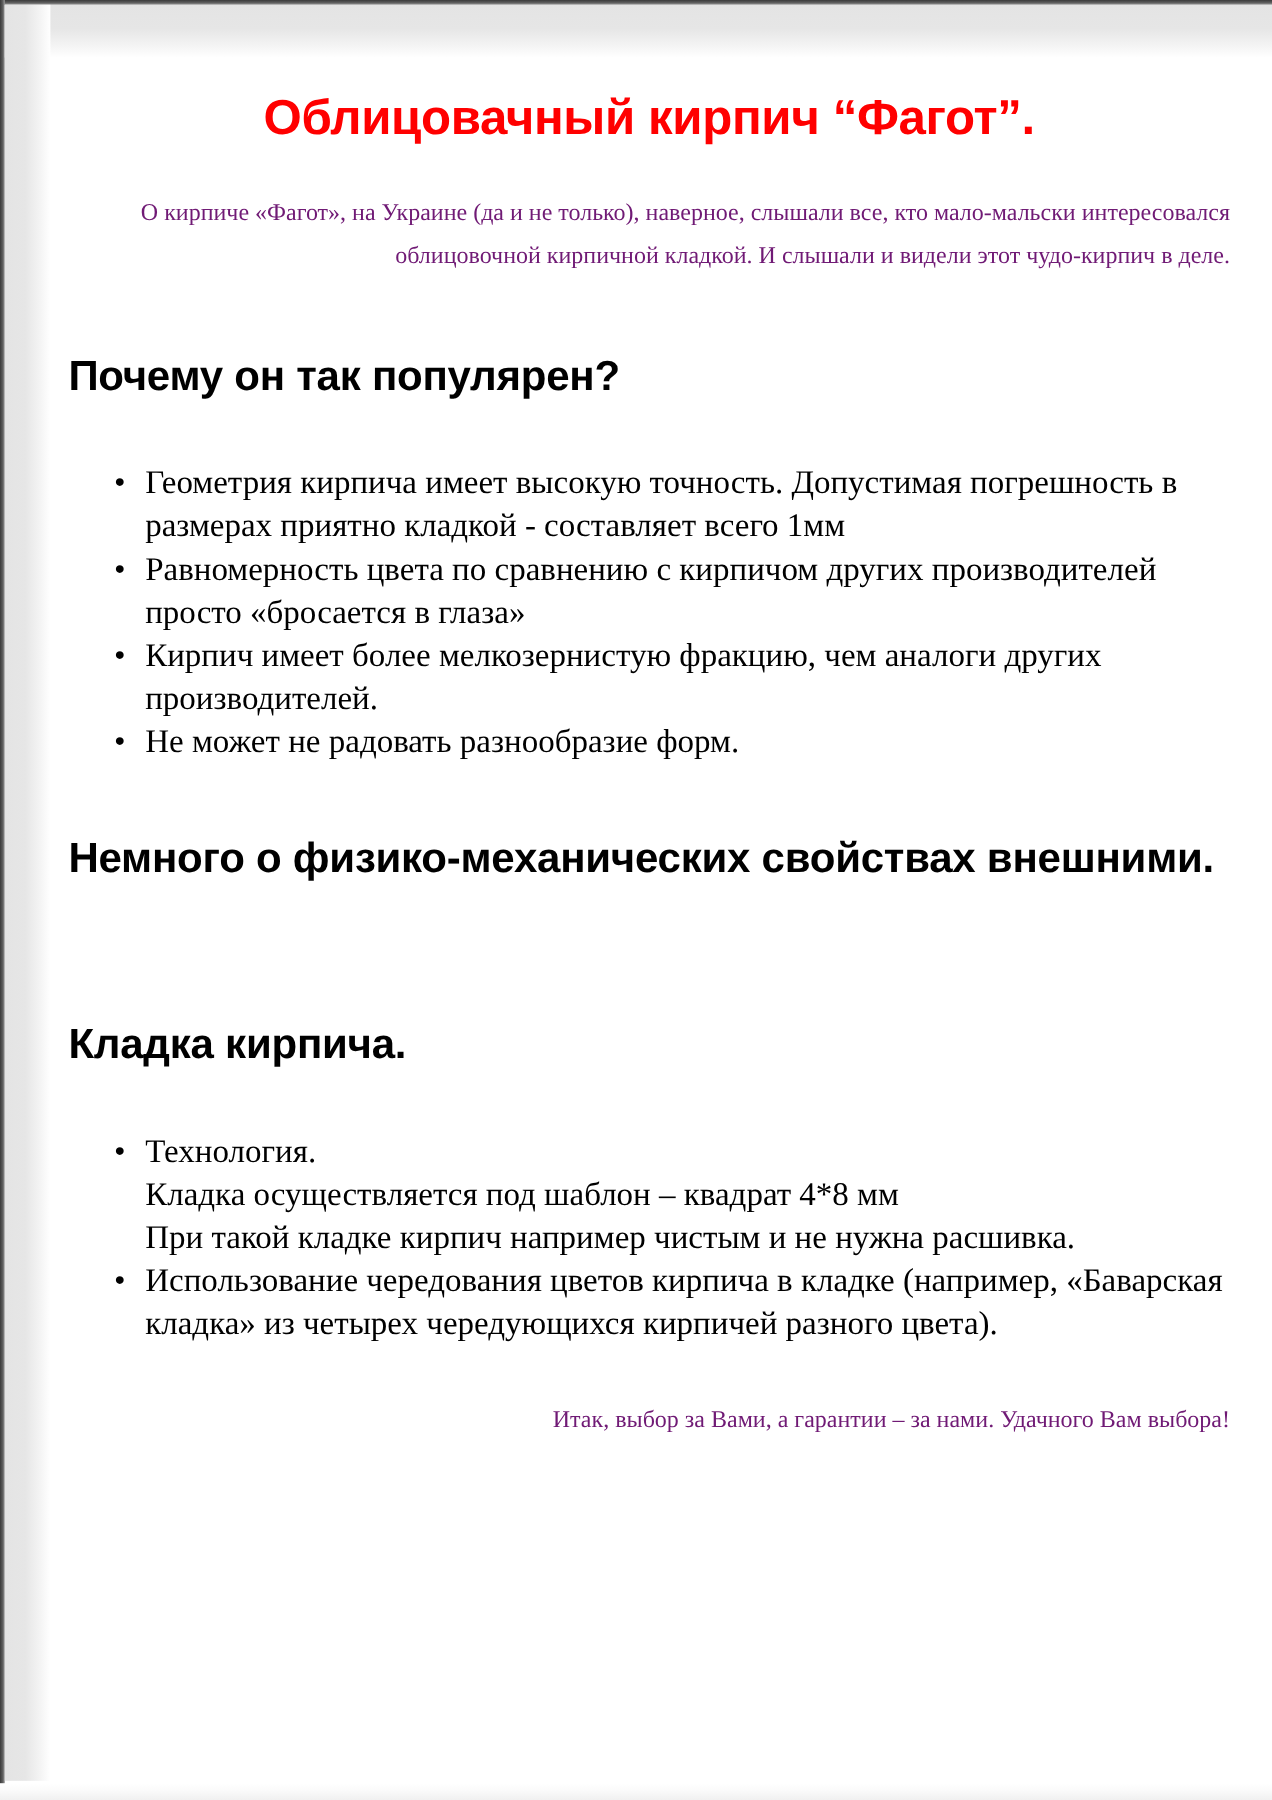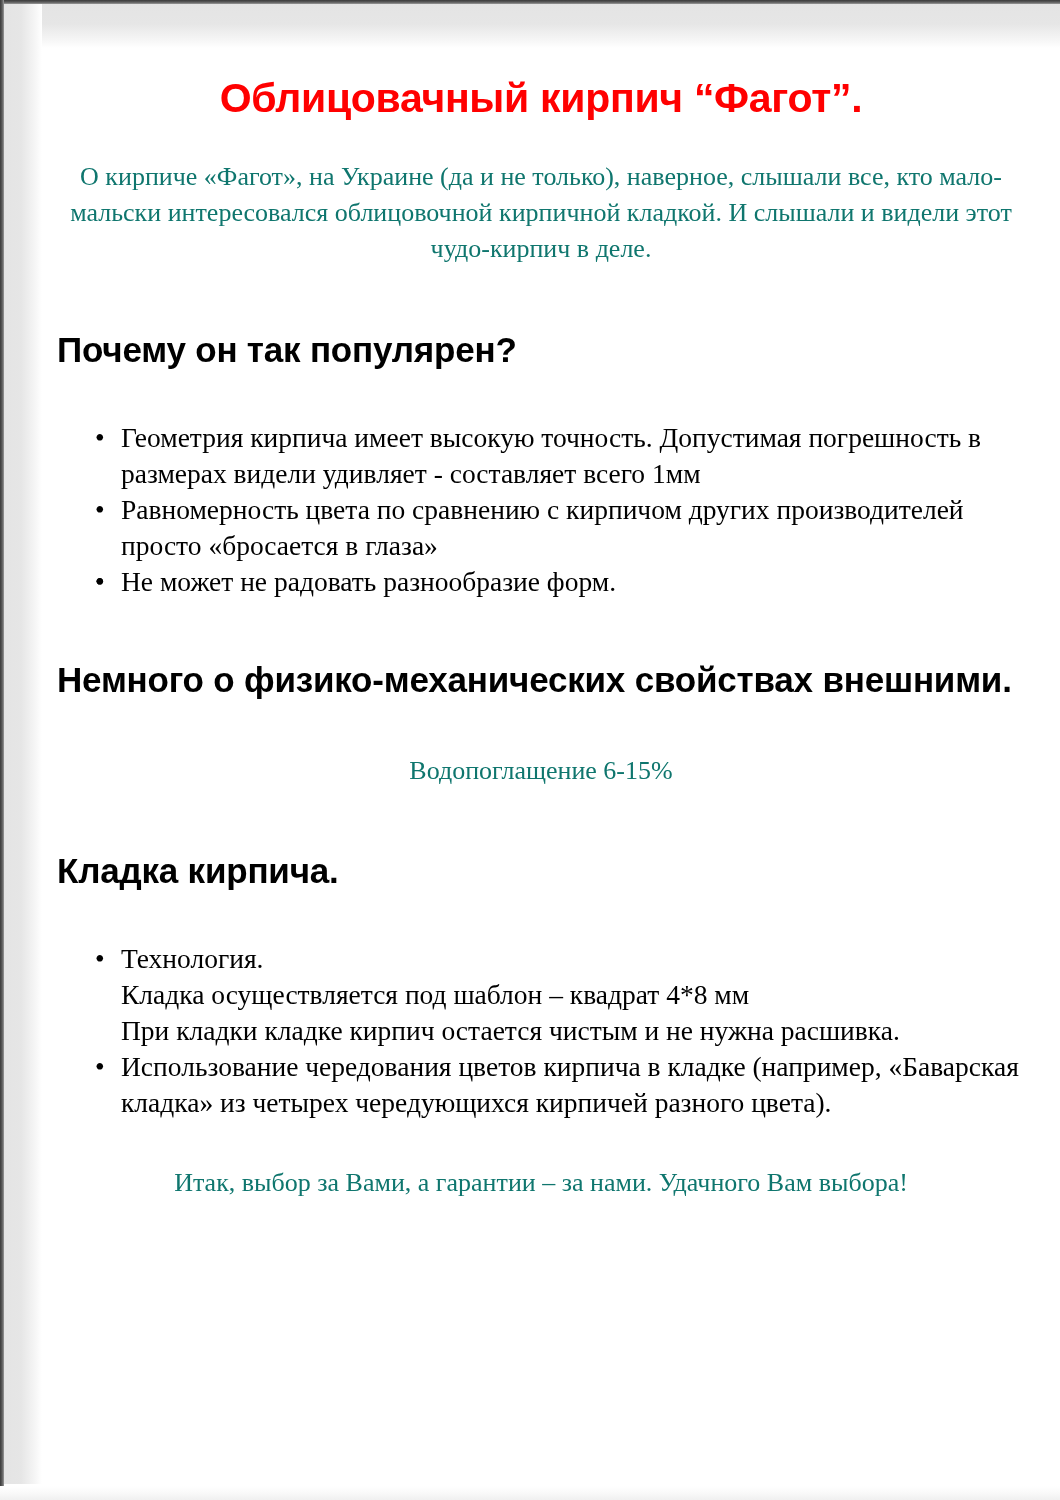--- a/index.html
+++ b/index.html
@@ -91,25 +91,25 @@
     line-height: 1.15;
     color: #000000;
     margin: 0;
     letter-spacing: -0.2px;
     white-space: nowrap;
   }
 
   
   p.body-text {
     font-family: "Liberation Serif", "DejaVu Serif", serif;
-    font-size: 26px;
+    font-size: 20px;
     line-height: 36px;
     margin: 0;
-    color: #0f766e;
-    text-align: center;
+    color: #701a75;
+    text-align: right;
   }
   p.body-text b {
     font-weight: bold;
   }
 
   
   ul.bullets {
     list-style: none;
     margin: 0;
     padding: 0;
@@ -166,57 +166,57 @@
     <div class="gap-h1"></div>
 
     <h2 class="section-heading">Почему он так популярен?</h2>
 
     <div class="gap-after-h1"></div>
 
 
     <ul class="bullets">
       <li>
         <span class="bullet-dot">•</span>
-        <span>Геометрия  кирпича имеет высокую точность. Допустимая погрешность в размерах видели удивляет - составляет всего 1мм</span>
+        <span>Геометрия  кирпича имеет высокую точность. Допустимая погрешность в размерах приятно кладкой - составляет всего 1мм</span>
       </li>
       <li>
         <span class="bullet-dot">•</span>
         <span>Равномерность цвета по сравнению с кирпичом других производителей просто «бросается в глаза»</span>
       </li>
       <li>
         <span class="bullet-dot">•</span>
+        <span>Кирпич имеет более мелкозернистую фракцию, чем аналоги других производителей.</span>
       </li>
       <li>
         <span class="bullet-dot">•</span>
         <span>Не может не радовать разнообразие форм.</span>
       </li>
     </ul>
 
     <div class="gap-h2"></div>
 
     <h2 class="section-heading">Немного о физико-механических свойствах внешними.</h2>
 
     <div class="gap-after-h2"></div>
 
 
-    <p class="body-text">Водопоглащение 6-15%</p>
 
     <div class="gap-h3"></div>
 
     <h2 class="section-heading">Кладка кирпича.</h2>
 
     <div class="gap-after-h3"></div>
 
 
     <ul class="bullets">
       <li>
         <span class="bullet-dot">•</span>
         <span class="li-line">Технология.</span>
         <span class="li-line">Кладка осуществляется под шаблон – квадрат 4*8 мм</span>
-        <span class="li-line">При кладки кладке кирпич остается чистым и не нужна расшивка.</span>
+        <span class="li-line">При такой кладке кирпич например чистым и не нужна расшивка.</span>
       </li>
       <li>
         <span class="bullet-dot">•</span>
         <span>Использование чередования цветов кирпича в кладке (например, «Баварская кладка» из четырех чередующихся кирпичей разного цвета).</span>
       </li>
     </ul>
 
     <div class="gap-close"></div>
 
     <p class="body-text">Итак, выбор за Вами, а гарантии – за нами. Удачного Вам выбора!</p>

